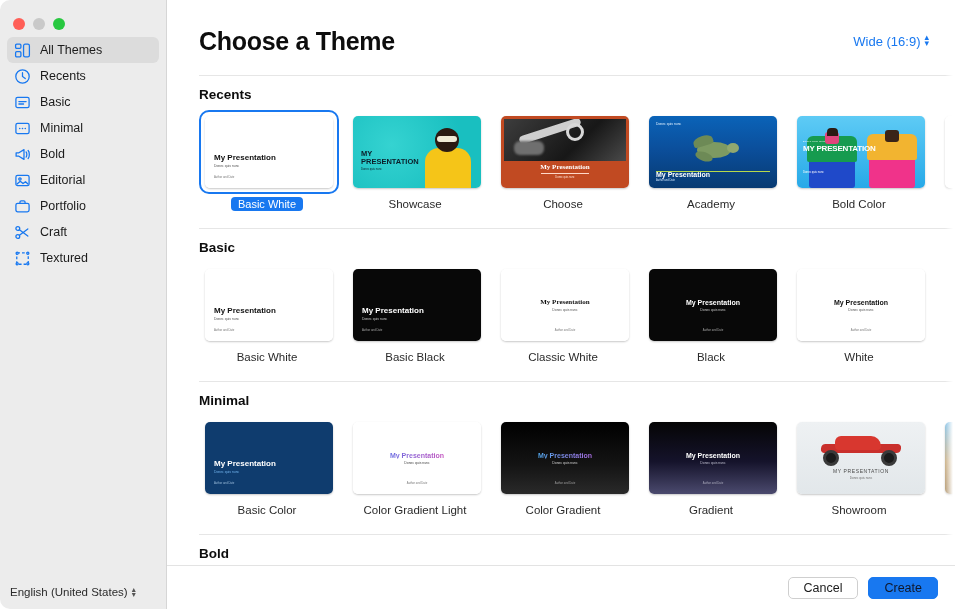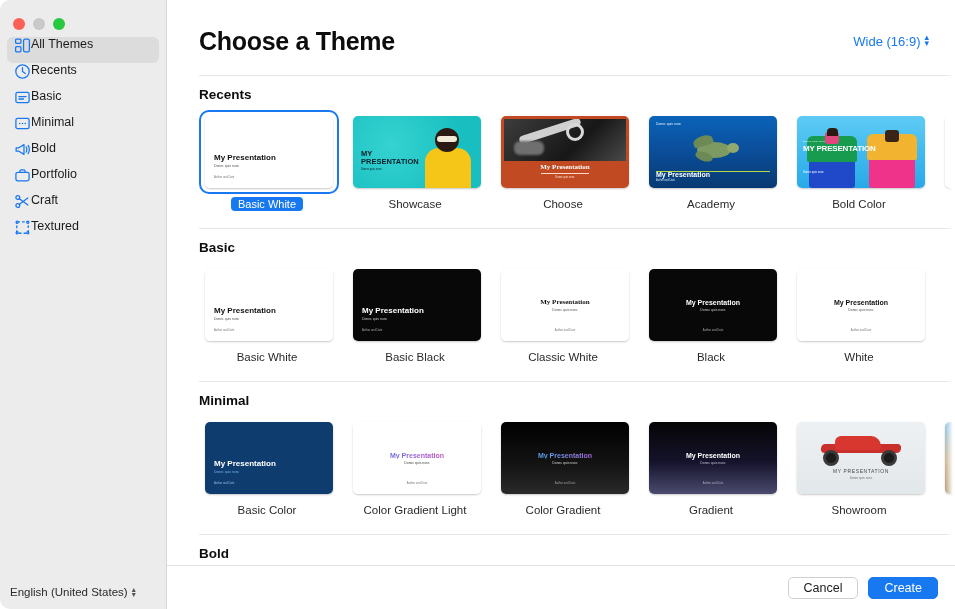--- a/index.html
+++ b/index.html
@@ -16,21 +16,21 @@
   .sidebar { width:167px; flex:0 0 167px; height:609px;
              background:#ececec; border-right:1px solid #d6d6d6;
              display:flex; flex-direction:column; }
   .traffic { display:flex; align-items:center; gap:8px; padding:13px 0 0 13px; height:34px; }
   .light { width:12px; height:12px; border-radius:50%; }
   .light.red    { background:#ff5f57; }
   .light.yellow { background:#c9c9c9; }
   .light.green  { background:#28c840; }
 
   .nav { margin-top:3px; padding:0 7px; flex:1 1 auto; }
-  .nav-item { display:flex; 
+  .nav-item { display:flex; align-items:center; gap:9px;
               height:26px; padding:0 7px; border-radius:6px;
               font-size:12.5px; color:#1b1b1b; margin-bottom:0px; }
   .nav-item.selected { background:#dcdcdc; }
   .nav-ico { width:17px; height:17px; flex:0 0 17px; display:block; }
 
   .lang { height:34px; display:flex; align-items:center; padding-left:10px; }
   .lang-btn { display:inline-flex; align-items:center; gap:4px;
               font-size:11.5px; color:#2b2b2b; }
   .stepper { display:inline-flex; flex-direction:column; line-height:5px;
              font-size:8px; color:#555; }
@@ -102,21 +102,21 @@
   .bg-showroom   { background:linear-gradient(180deg,#eef1f3 0%,#e2e7ea 100%); }
   .bg-sand  { background:linear-gradient(180deg,#8cc6ea 0%,#cdb48c 55%,#b79d78 100%); }
 
   .footer { position:absolute; left:0; right:0; bottom:0; height:44px;
             background:#fff; border-top:1px solid #e3e3e3;
             display:flex; align-items:center; justify-content:flex-end;
             gap:10px; padding-right:17px; }
   .btn { font-size:12.5px; height:22px; padding:0 15px; border-radius:5px;
          display:inline-flex; align-items:center; justify-content:center; }
   .btn.cancel { background:#fff; border:1px solid #cfcfcf; color:#1b1b1b; }
-  .btn.create { background:#1878f0; color:#ffffff; border:1px solid #1878f0; }
+  .btn.create { background:#1878f0; color:#0f172a; border:1px solid #1878f0; }
 
   .edge-fade { position:absolute; top:0; bottom:44px; right:0; width:10px;
                background:linear-gradient(90deg,rgba(255,255,255,0),#fff 80%); }
 </style>
 </head>
 <body>
 
 <div class="window">
 
   <div class="sidebar">
@@ -156,20 +156,28 @@
               <circle cx="10.6" cy="8" r=".75" fill="#1878f0" stroke="none"></circle>
             </svg></span>
           <span>Minimal</span>
         </div>
         <div class="nav-item">
           <span class="nav-ico"><svg viewBox="0 0 16 16" fill="none" stroke="#1878f0" stroke-width="1.2">
               <path d="M2 6.4h2.6L9.4 3.4v9.2L4.6 9.6H2z" stroke-linejoin="round"></path>
               <path d="M11.4 5.6c.9.9.9 4 0 4.9M13.3 4.2c1.5 1.6 1.5 6 0 7.6" stroke-linecap="round"></path>
             </svg></span>
           <span>Bold</span>
+        </div>
+        <div class="nav-item">
+          <span class="nav-ico"><svg viewBox="0 0 16 16" fill="none" stroke="#1878f0" stroke-width="1.2">
+              <rect x="1.8" y="3.2" width="12.4" height="9.6" rx="1.6"></rect>
+              <circle cx="5.6" cy="6.6" r="1.1"></circle>
+              <path d="M2.6 11.6l3.3-2.9 2.6 2.2 2.3-1.8 2.6 2.5" stroke-linejoin="round"></path>
+            </svg></span>
+          <span>Editorial</span>
         </div>
         <div class="nav-item">
           <span class="nav-ico"><svg viewBox="0 0 16 16" fill="none" stroke="#1878f0" stroke-width="1.2">
               <rect x="1.8" y="5" width="12.4" height="8" rx="1.6"></rect>
               <path d="M5.6 5V3.8c0-.7.5-1.2 1.2-1.2h2.4c.7 0 1.2.5 1.2 1.2V5" stroke-linejoin="round"></path>
             </svg></span>
           <span>Portfolio</span>
         </div>
         <div class="nav-item">
           <span class="nav-ico"><svg viewBox="0 0 16 16" fill="none" stroke="#1878f0" stroke-width="1.2">

